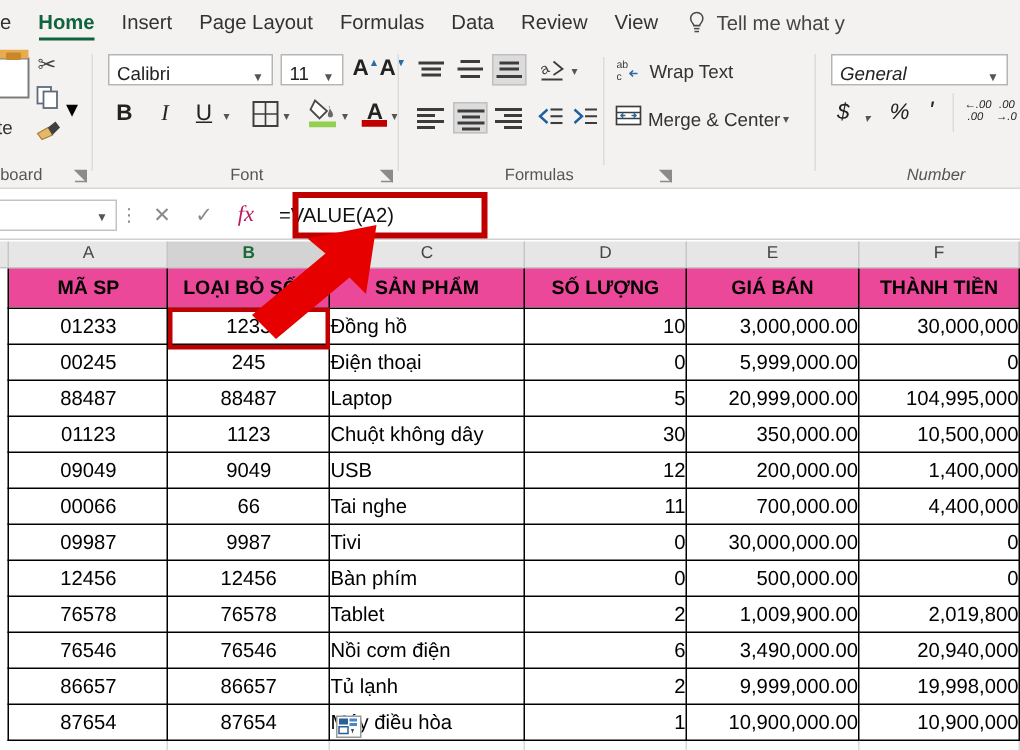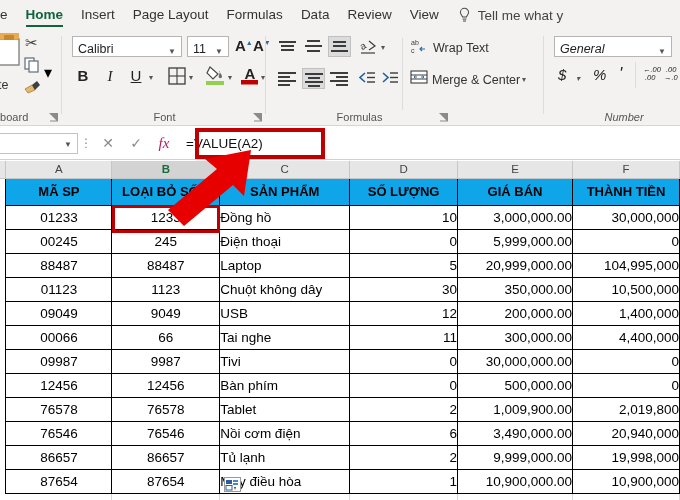--- a/index.html
+++ b/index.html
@@ -125,21 +125,21 @@
   table.sheet td { padding: 0; }
 
   .colhdr {
     height: 17px; background: #e6e6e6; border: 1px solid #c6c6c6;
     border-top: none; border-left: none;
     font-size: 11.5px; color: #444; text-align: center; line-height: 16px;
   }
   .colhdr.sel { background: #d3d3d3; color: #1a6b3c; font-weight: bold; }
 
   .hrow td {
-    height: 27px; background: #0ea5e9; border: 1px solid #000;
+    height: 27px; background: #ec4899; border: 1px solid #000;
     font-size: 13px; font-weight: bold; color: #000;
     text-align: center; vertical-align: middle;
   }
   .drow td {
     height: 24px; border: 1px solid #000; font-size: 13.5px; color: #000;
     vertical-align: middle; background: #fff;
   }
   .t-c { text-align: center; } .t-r { text-align: right; padding-right: 3px; }
   .t-l { text-align: left; padding-left: 4px; }
   .blank td { border: none; height: 24px; background: #fff; }
@@ -459,21 +459,21 @@
           <td class="t-r">12</td>
           <td class="t-r">200,000.00</td>
           <td class="t-r">1,400,000</td>
         </tr>
         <tr class="drow">
           <td style="border:none;"></td>
           <td class="t-c">00066</td>
           <td class="t-c">66</td>
           <td class="t-l">Tai nghe</td>
           <td class="t-r">11</td>
-          <td class="t-r">300,000.00</td>
+          <td class="t-r">700,000.00</td>
           <td class="t-r">4,400,000</td>
         </tr>
         <tr class="drow">
           <td style="border:none;"></td>
           <td class="t-c">09987</td>
           <td class="t-c">9987</td>
           <td class="t-l">Tivi</td>
           <td class="t-r">0</td>
           <td class="t-r">30,000,000.00</td>
           <td class="t-r">0</td>

